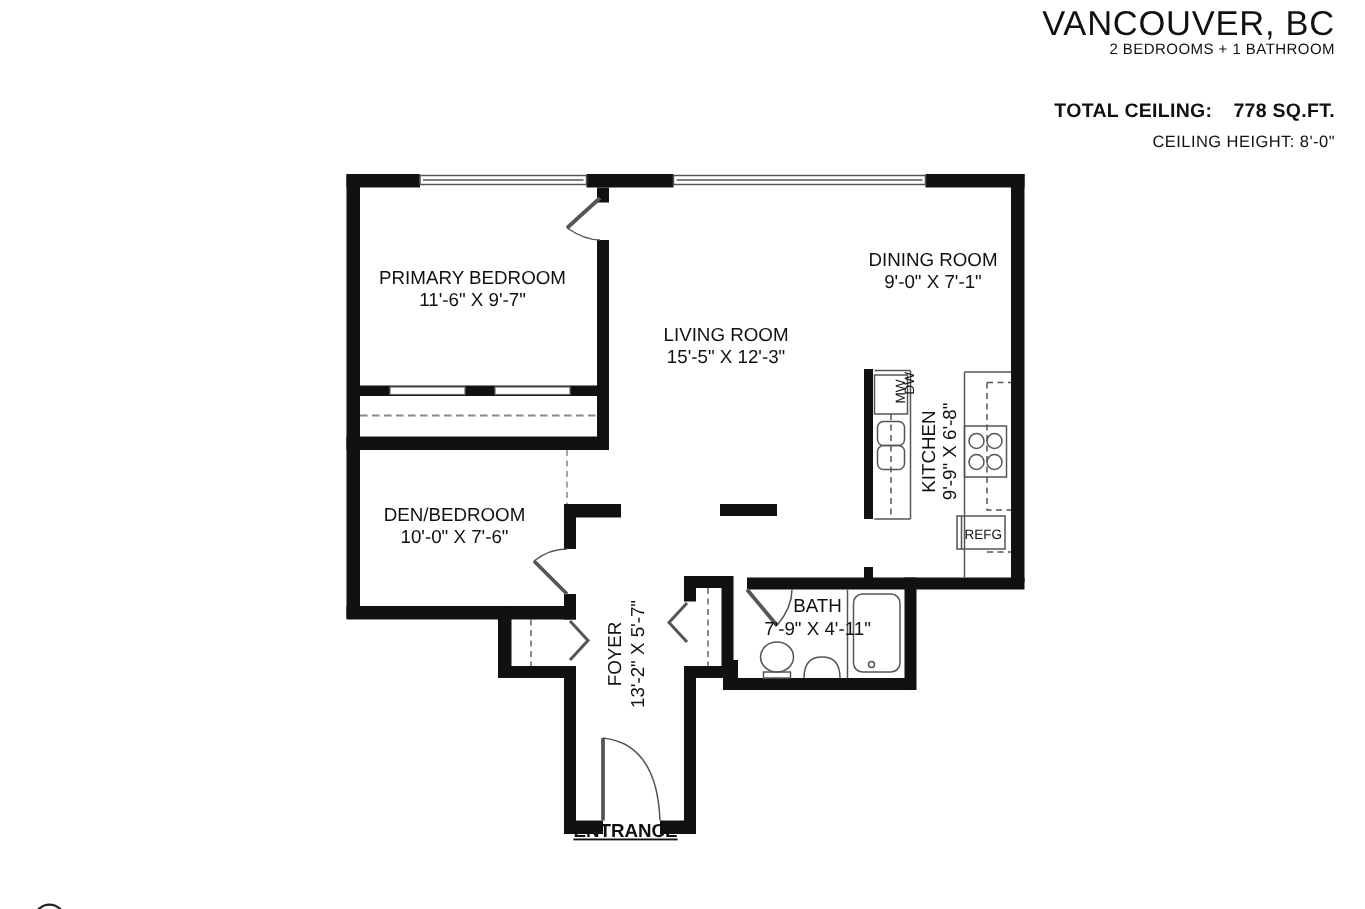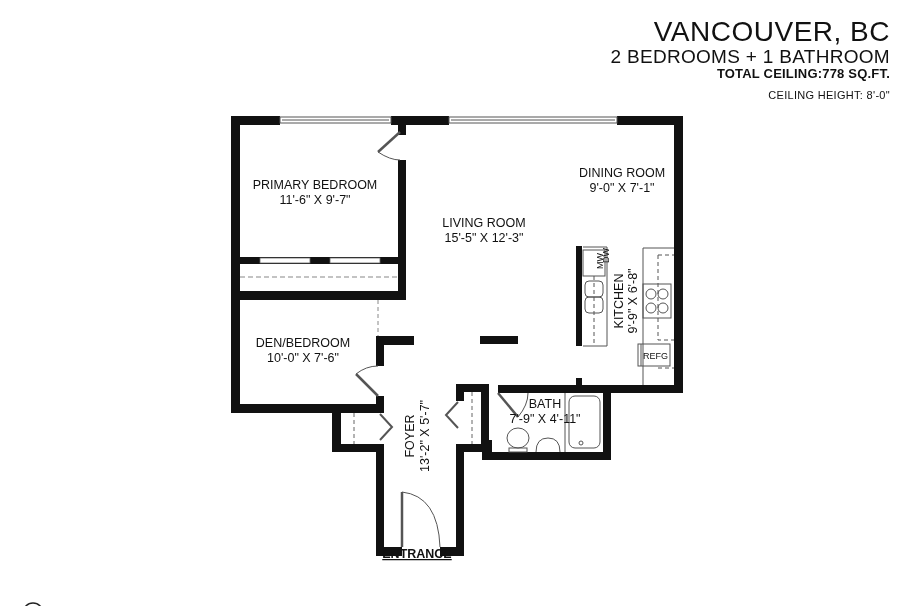--- a/index.html
+++ b/index.html
@@ -1,21 +1,21 @@
 <!DOCTYPE html>
 <html><head>
 <meta charset="utf-8">
 <style>
   html, body { margin: 0; padding: 0; background: #ffffff; }
   body { width: 910px; height: 606px; position: relative; overflow: hidden; font-family: "Liberation Sans", sans-serif; color: #111; }
   .hdr { position: absolute; right: 20px; text-align: right; white-space: nowrap; }
-  #city { top: 16px; font-size: 28px; letter-spacing: 0.5px; font-weight: normal; }
-  #beds { top: 46px; font-size: 19px; letter-spacing: 0.3px; }
+  #city { top: 2px; font-size: 23px; letter-spacing: 0.5px; font-weight: normal; }
+  #beds { top: 28px; font-size: 10px; letter-spacing: 0.3px; }
   #total { top: 66px; font-size: 13px; font-weight: bold; letter-spacing: 0.2px; }
-  #total .val { }
+  #total .val { margin-left: 14px; }
   #ceiling { top: 89px; font-size: 11px; letter-spacing: 0.3px; }
   svg { position: absolute; left: 0; top: 0; }
   .lbl { font-family: "Liberation Sans", sans-serif; font-size: 12.5px; fill: #111; }
   .lbl-s { font-family: "Liberation Sans", sans-serif; font-size: 9px; fill: #111; }
 </style>
 </head>
 <body>
 
 <div class="hdr" id="city">VANCOUVER, BC</div>
 <div class="hdr" id="beds">2 BEDROOMS + 1 BATHROOM</div>

